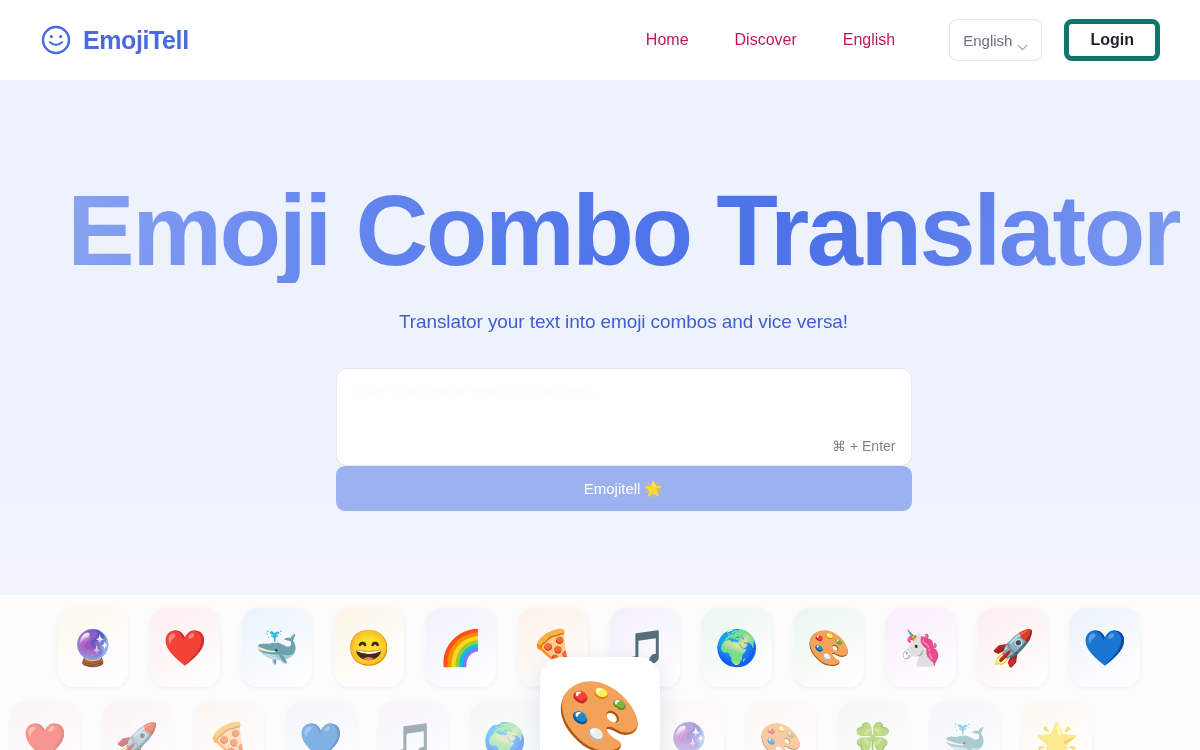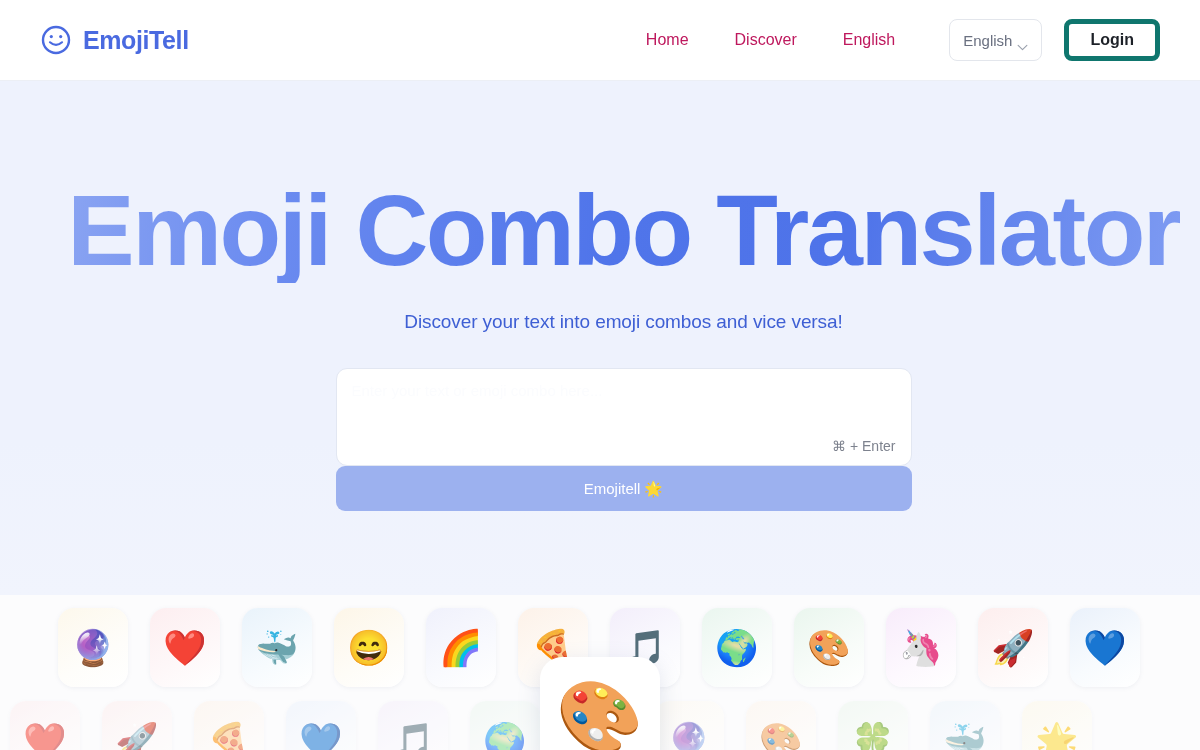--- a/index.html
+++ b/index.html
@@ -178,21 +178,21 @@
       </span>
     </div>
 
     <button class="login-btn">Login</button>
   </nav>
 </div>
 
 <div class="hero">
 
   <h1 class="hero-title">Emoji Combo Translator</h1>
-  <p class="hero-sub">Discover your text into emoji combos and vice versa!</p>
+  <p class="hero-sub">Translator your text into emoji combos and vice versa!</p>
 
   <div class="input-wrap">
     <textarea class="emoji-textarea" placeholder="Enter your text or emoji combo here..." style=""></textarea>
     <div class="hint">⌘ + Enter</div>
     <button class="submit-btn">Emojitell 🌟</button>
   </div>
 </div>
 
 <div class="showcase">
   <div class="emoji-row row-1" id="row1">

